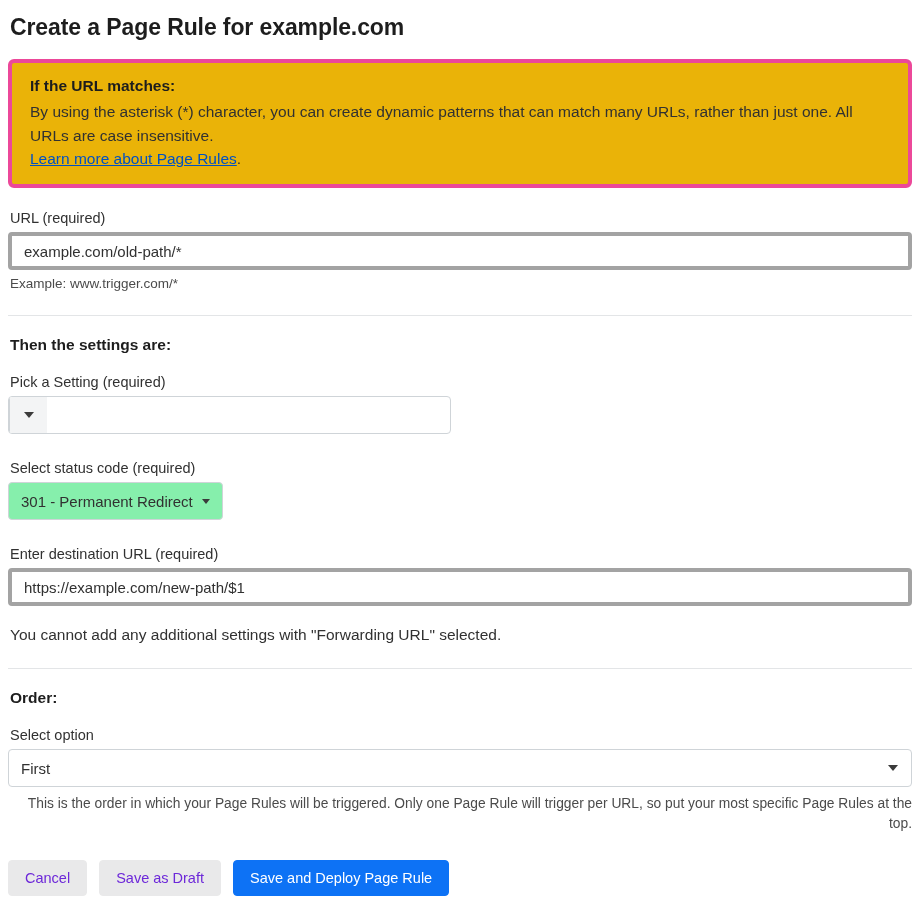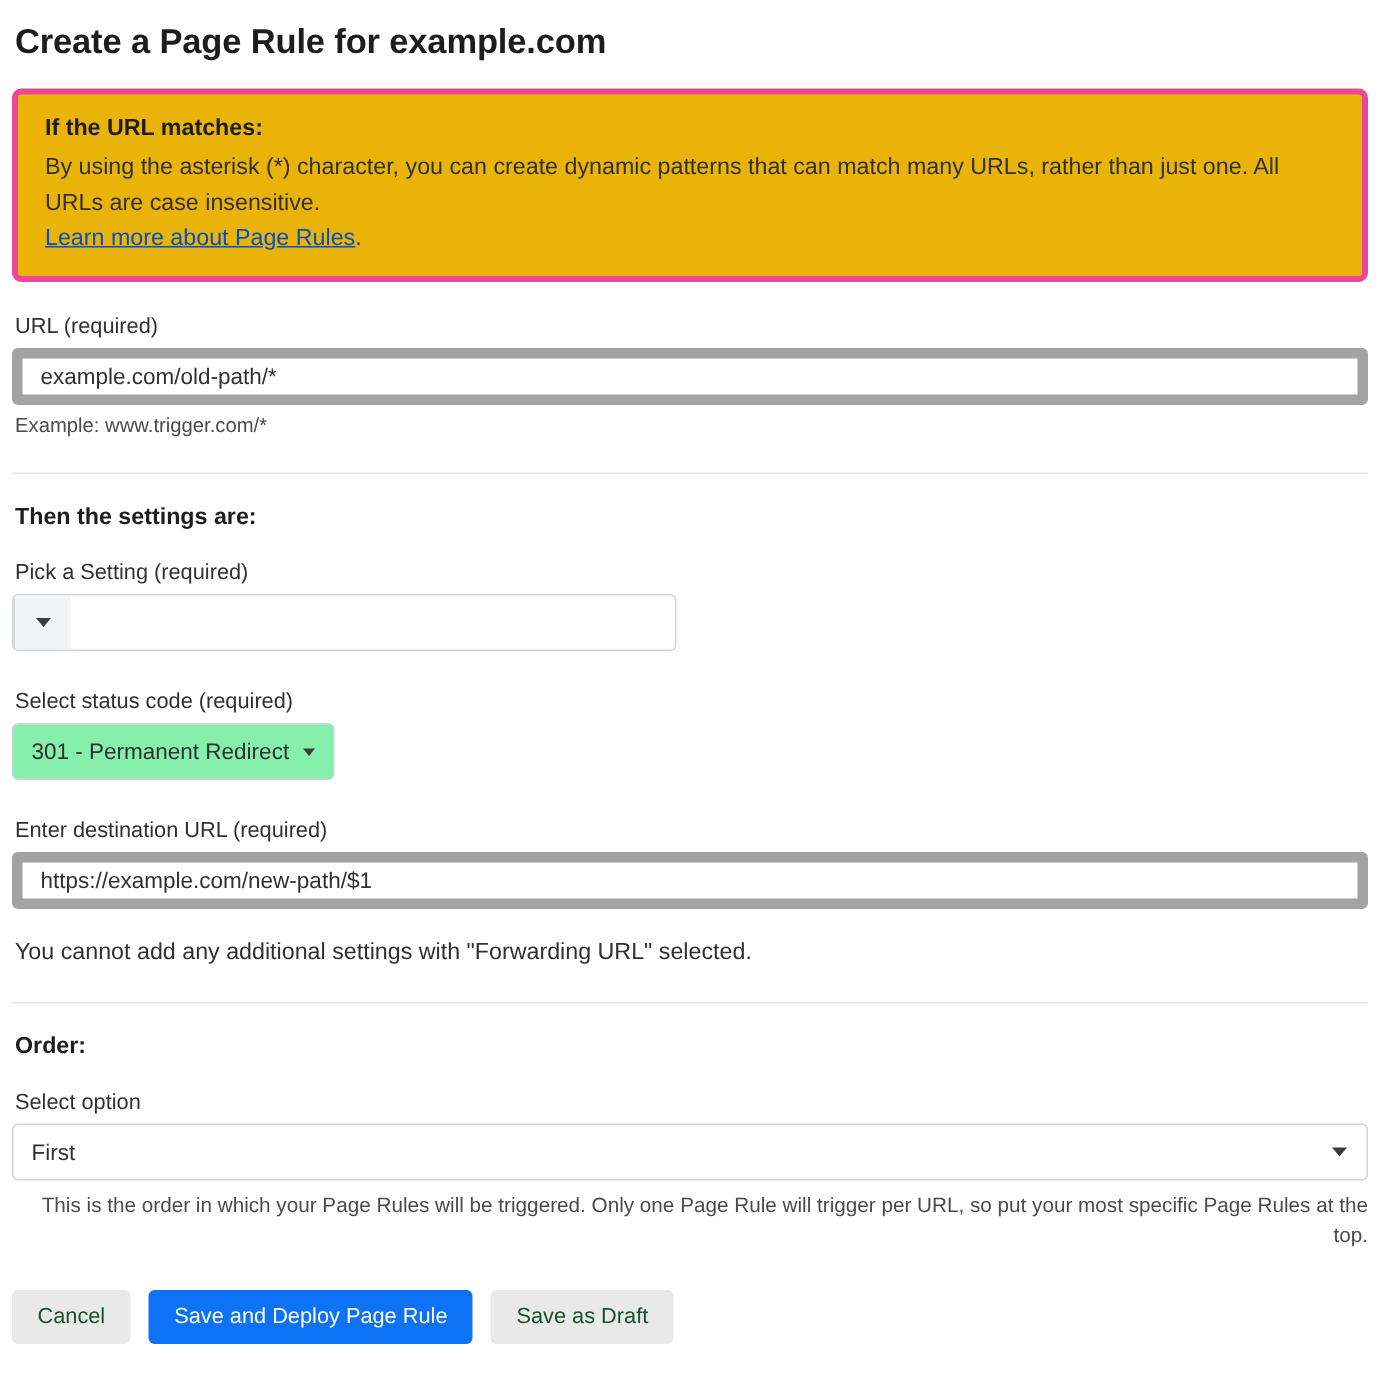--- a/index.html
+++ b/index.html
@@ -54,21 +54,21 @@
     color: #313131;
   }
   .field-label {
     font-size: 14.5px;
     color: #313131;
     margin: 0 0 6px 2px;
   }
   .text-input {
     width: 100%;
     height: 38px;
-    border: 7px solid #a3a3a3;
+    border: 4px solid #a3a3a3;
     border-radius: 4px;
     background: #fff;
     font-size: 15px;
     color: #313131;
     padding: 0 12px;
     font-family: "Liberation Sans", sans-serif;
     outline: none;
   }
   .hint {
     font-size: 13.5px;
@@ -190,21 +190,21 @@
     font-family: "Liberation Sans", sans-serif;
     border: 1px solid transparent;
     padding: 0 16px;
     cursor: pointer;
     display: inline-flex;
     align-items: center;
     justify-content: center;
   }
   .btn-secondary {
     background: #e9e9ea;
-    color: #14532d;
+    color: #6d28d9;
     border-color: #e9e9ea;
   }
   .btn-primary {
     background: #0d72f5;
     color: #ffffff;
     border-color: #0d72f5;
   }
   .mt-26 { margin-top: 26px; }
 </style>
 </head>
@@ -260,17 +260,17 @@
 
   <div class="field-label">Select option</div>
   <div class="select-full">
     <span>First</span>
     <span class="caret"></span>
   </div>
   <div class="help-text">This is the order in which your Page Rules will be triggered. Only one Page Rule will trigger per URL, so put your most specific Page Rules at the top.</div>
 
   <div class="actions">
     <button class="btn btn-secondary">Cancel</button>
+    <button class="btn btn-secondary">Save as Draft</button>
     <button class="btn btn-primary">Save and Deploy Page Rule</button>
-    <button class="btn btn-secondary">Save as Draft</button>
   </div>
 
 </div>
 
 </body></html>

